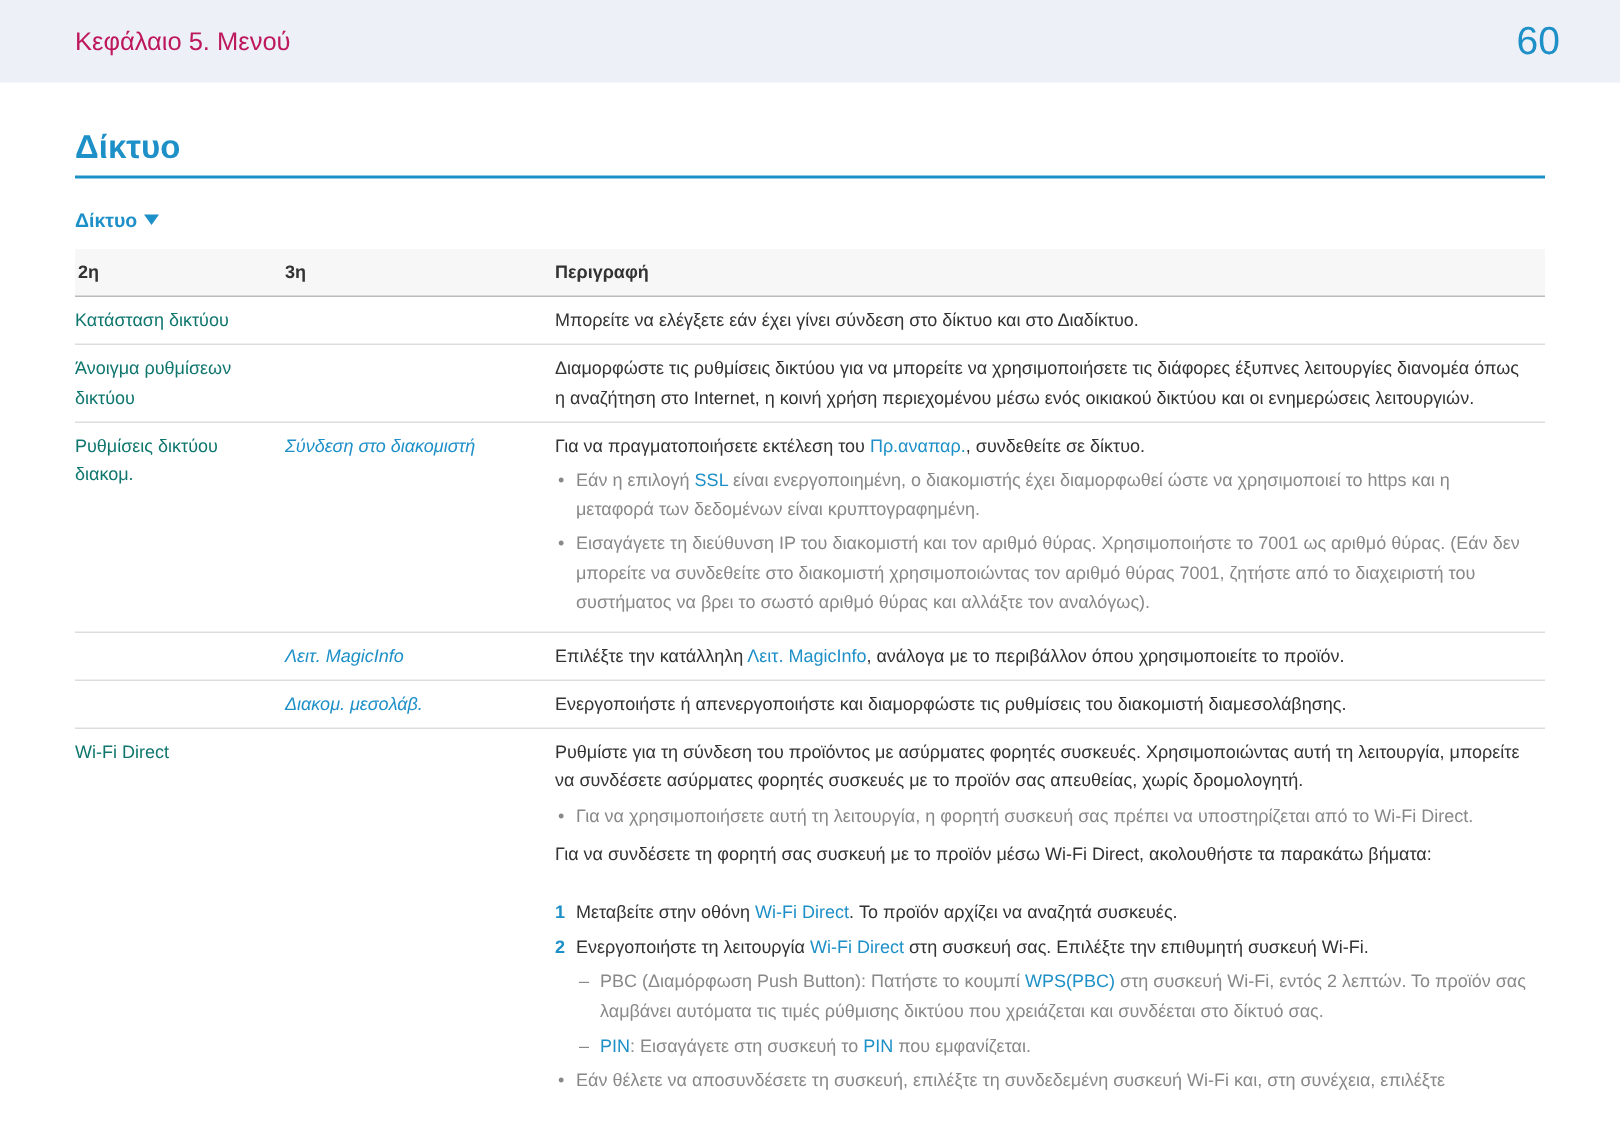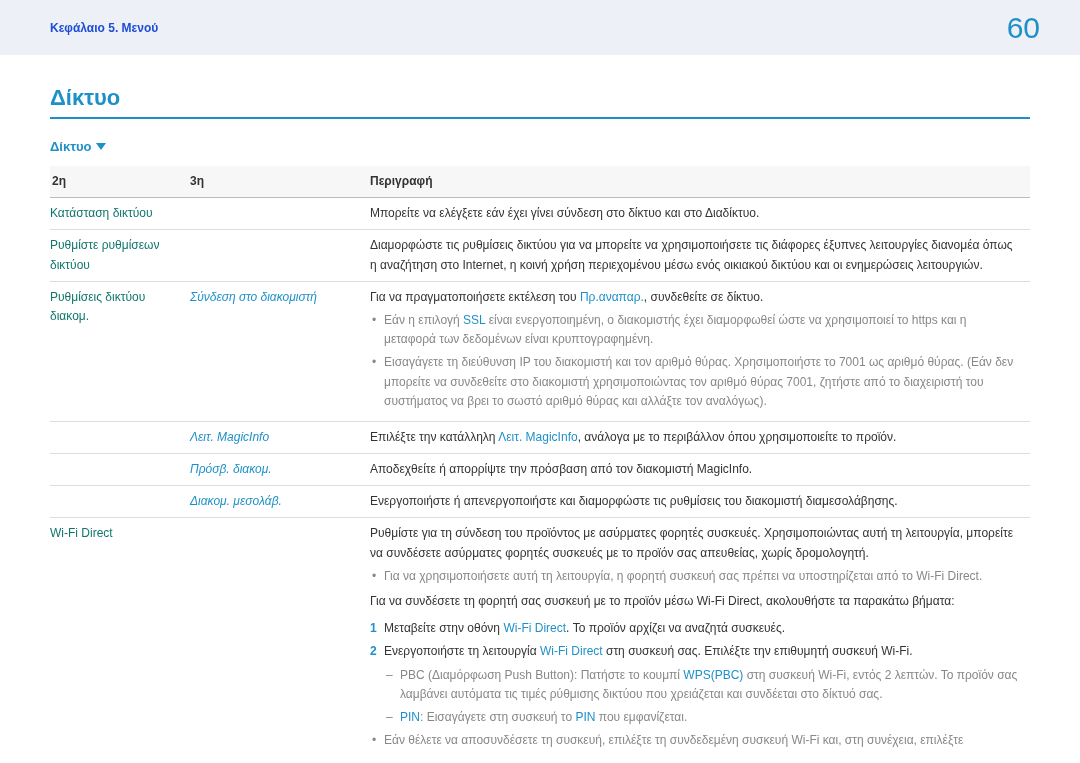--- a/index.html
+++ b/index.html
@@ -12,27 +12,26 @@
   }
   .header-bar {
     background: #eef0f7;
     height: 55px;
     display: flex;
     align-items: center;
     justify-content: space-between;
     padding: 0 40px 0 50px;
   }
   .breadcrumb {
-    color: #1d4ed8;
-    font-size: 12px;
-    font-weight: bold;
+    color: #be185d;
+    font-size: 17px;
   }
   .page-num {
     color: #1e90c8;
-    font-size: 30px;
+    font-size: 26px;
     font-weight: 300;
   }
   .content {
     padding: 30px 50px 40px 50px;
   }
   h1.title {
     color: #1e90c8;
     font-size: 22px;
     font-weight: bold;
     border-bottom: 2px solid #1e90c8;
@@ -93,21 +92,21 @@
     content: "•";
     position: absolute;
     left: -12px;
     color: #555;
   }
   ul.bullet.gray > li::before { color: #888; }
   ol.steps {
     list-style: none;
     padding-left: 14px;
     counter-reset: step;
-    margin-top: 8px;
+    margin-top: 20px;
   }
   ol.steps > li {
     position: relative;
     margin-bottom: 4px;
     counter-increment: step;
   }
   ol.steps > li::before {
     content: counter(step);
     position: absolute;
     left: -14px;
@@ -157,46 +156,41 @@
         <th>Περιγραφή</th>
       </tr>
     </thead>
     <tbody>
       <tr>
         <td class="col1">Κατάσταση δικτύου</td>
         <td class="col2"></td>
         <td class="col3">Μπορείτε να ελέγξετε εάν έχει γίνει σύνδεση στο δίκτυο και στο Διαδίκτυο.</td>
       </tr>
       <tr>
-        <td class="col1">Ρυθμίστε ρυθμίσεων δικτύου</td>
+        <td class="col1">Άνοιγμα ρυθμίσεων δικτύου</td>
         <td class="col2"></td>
         <td class="col3">Διαμορφώστε τις ρυθμίσεις δικτύου για να μπορείτε να χρησιμοποιήσετε τις διάφορες έξυπνες λειτουργίες διανομέα όπως η αναζήτηση στο Internet, η κοινή χρήση περιεχομένου μέσω ενός οικιακού δικτύου και οι ενημερώσεις λειτουργιών.</td>
       </tr>
       <tr>
         <td class="col1">Ρυθμίσεις δικτύου διακομ.</td>
         <td class="col2">Σύνδεση στο διακομιστή</td>
         <td class="col3">
           <span>Για να πραγματοποιήσετε εκτέλεση του </span><span class="blue">Πρ.αναπαρ.</span><span>, συνδεθείτε σε δίκτυο.</span>
           <ul class="bullet gray">
             <li class="gray"><span>Εάν η επιλογή </span><span class="blue">SSL</span><span> είναι ενεργοποιημένη, ο διακομιστής έχει διαμορφωθεί ώστε να χρησιμοποιεί το https και η μεταφορά των δεδομένων είναι κρυπτογραφημένη.</span></li>
             <li class="gray">Εισαγάγετε τη διεύθυνση IP του διακομιστή και τον αριθμό θύρας. Χρησιμοποιήστε το 7001 ως αριθμό θύρας. (Εάν δεν μπορείτε να συνδεθείτε στο διακομιστή χρησιμοποιώντας τον αριθμό θύρας 7001, ζητήστε από το διαχειριστή του συστήματος να βρει το σωστό αριθμό θύρας και αλλάξτε τον αναλόγως).</li>
           </ul>
         </td>
       </tr>
       <tr>
         <td class="col1"></td>
         <td class="col2">Λειτ. MagicInfo</td>
         <td class="col3">
           <span>Επιλέξτε την κατάλληλη </span><span class="blue">Λειτ. MagicInfo</span><span>, ανάλογα με το περιβάλλον όπου χρησιμοποιείτε το προϊόν.</span>
         </td>
-      </tr>
-      <tr>
-        <td class="col1"></td>
-        <td class="col2">Πρόσβ. διακομ.</td>
-        <td class="col3">Αποδεχθείτε ή απορρίψτε την πρόσβαση από τον διακομιστή MagicInfo.</td>
       </tr>
       <tr>
         <td class="col1"></td>
         <td class="col2">Διακομ. μεσολάβ.</td>
         <td class="col3">Ενεργοποιήστε ή απενεργοποιήστε και διαμορφώστε τις ρυθμίσεις του διακομιστή διαμεσολάβησης.</td>
       </tr>
       <tr class="noborder">
         <td class="col1">Wi-Fi Direct</td>
         <td class="col2"></td>
         <td class="col3">

